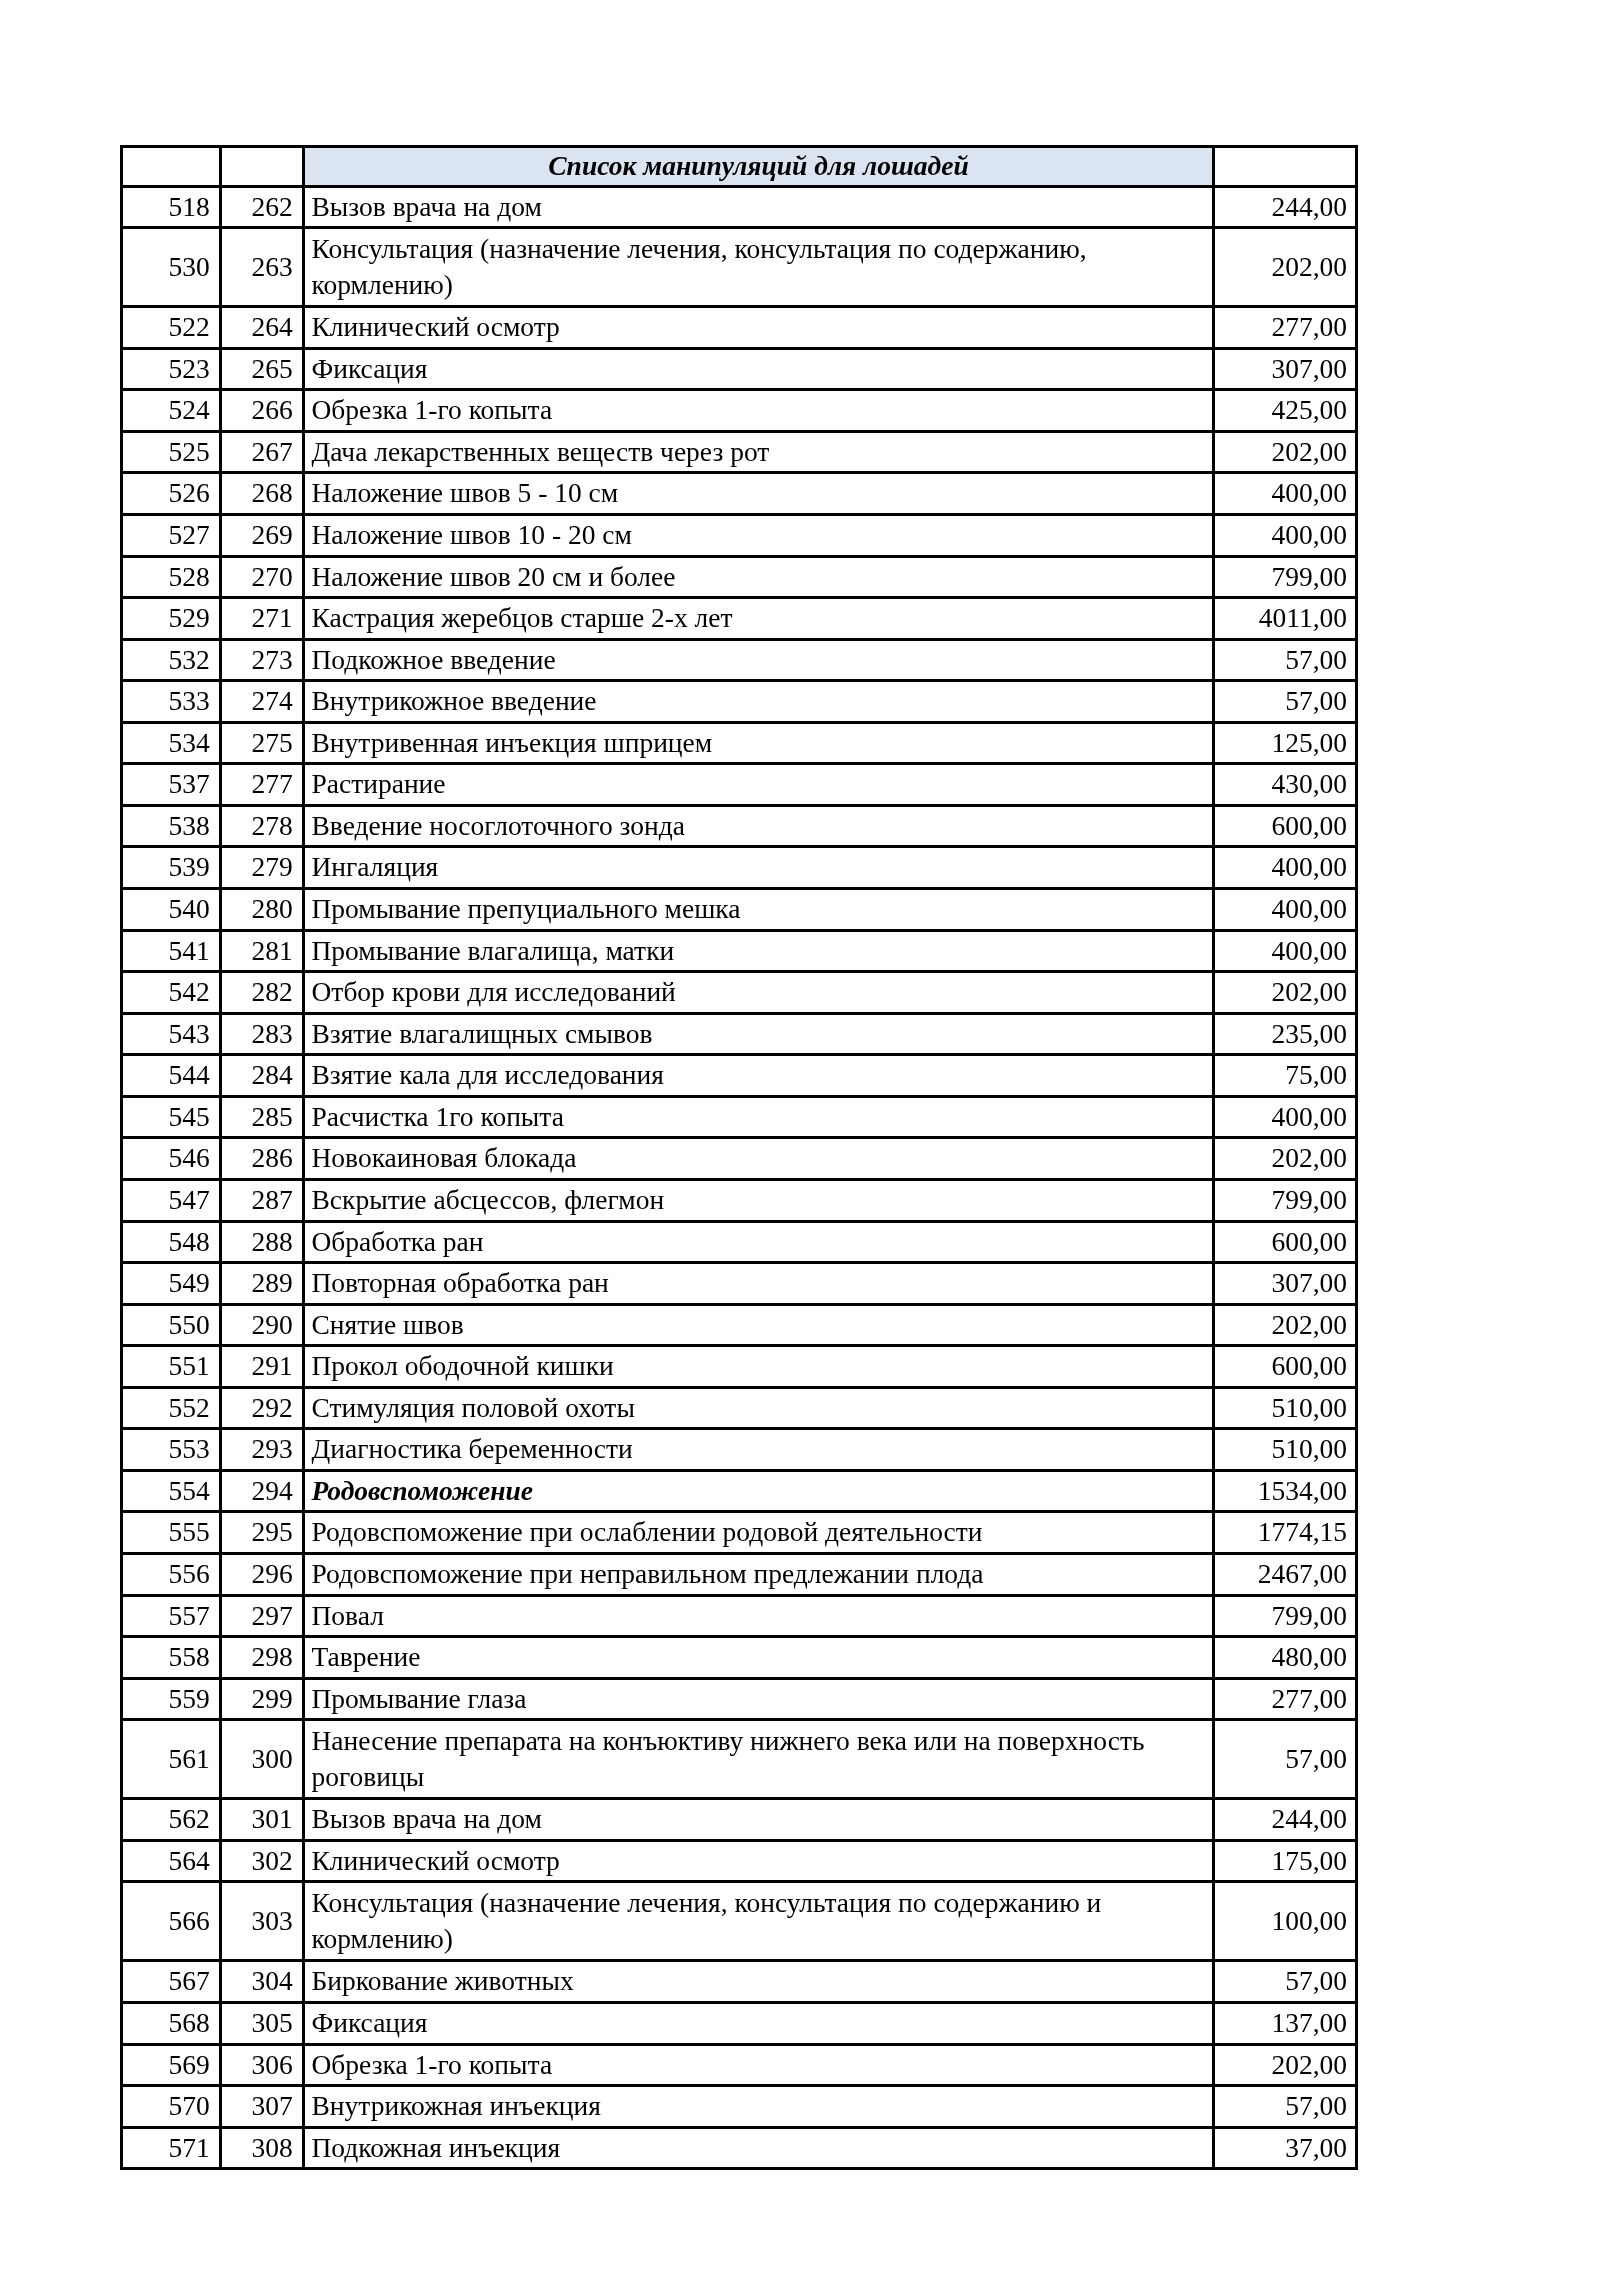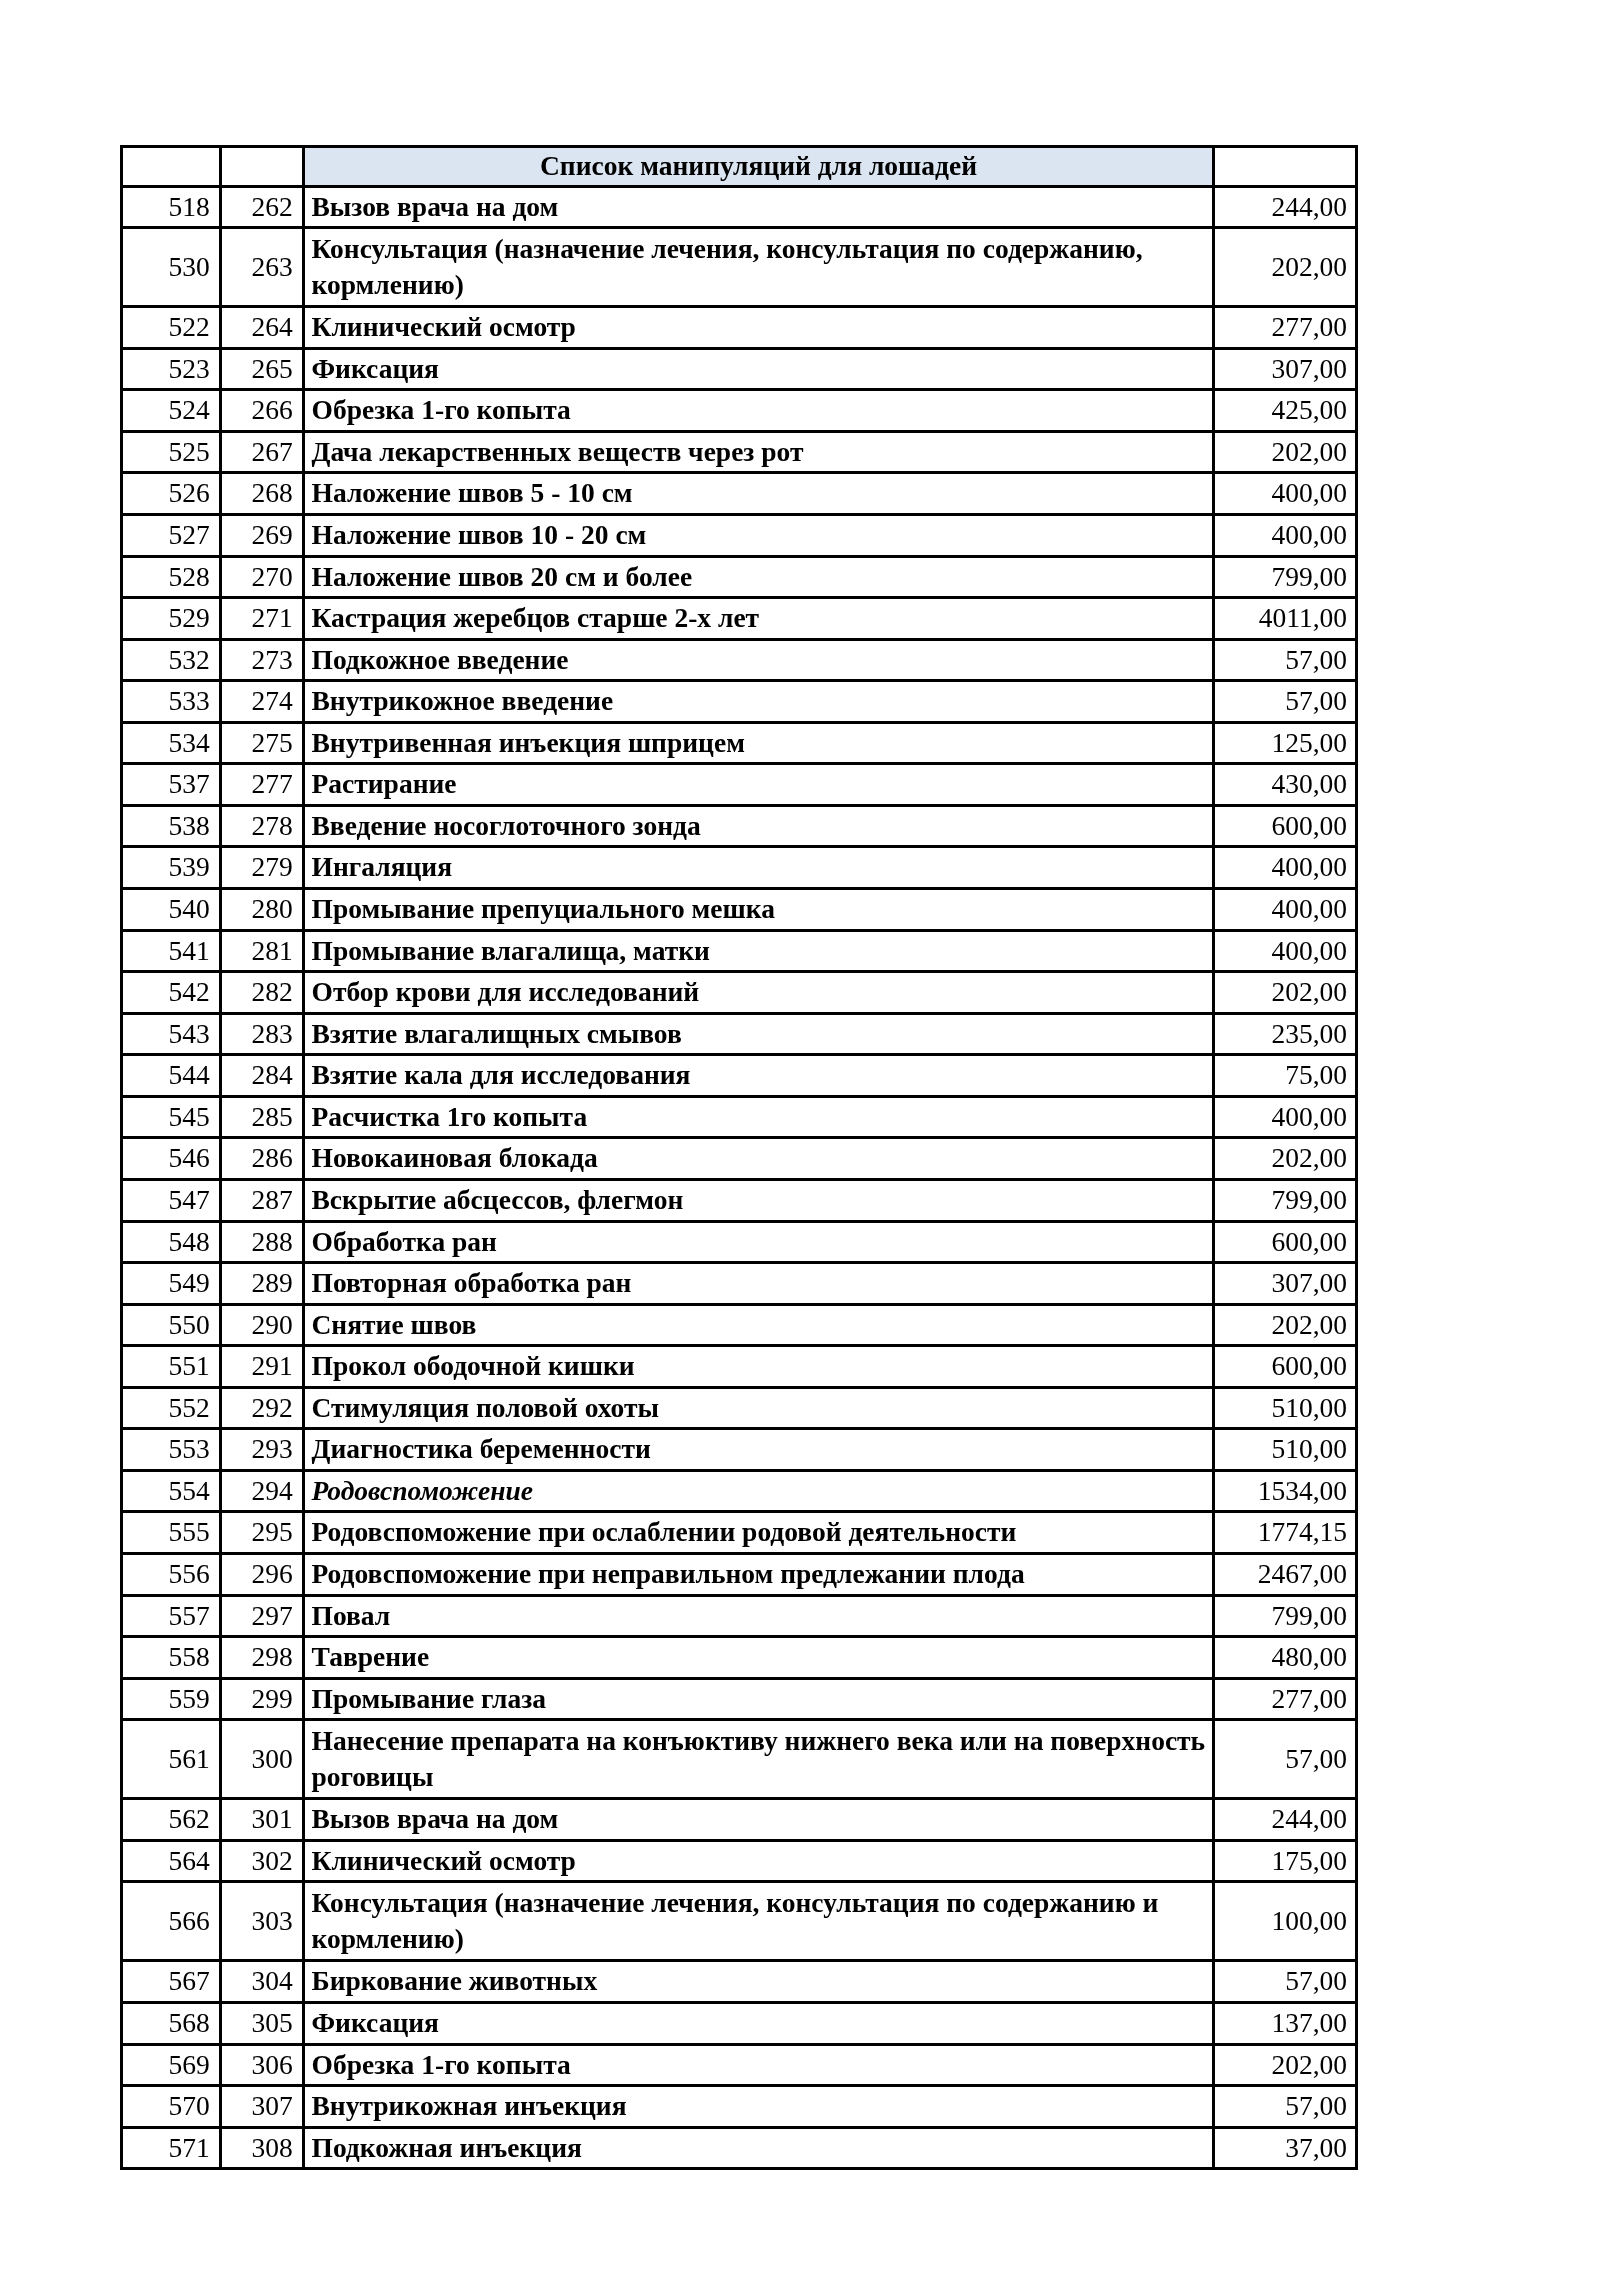--- a/index.html
+++ b/index.html
@@ -33,33 +33,32 @@
   tr.data-row.tall { height: 79px; }
   tr.section-header-row { height: 38px; }
   td.cell-num, td.cell-code {
     text-align: right;
     padding-right: 9.2px;
   }
   td.cell-desc {
     text-align: left;
     padding-left: 6.5px;
     padding-right: 4px;
-    font-weight: bold;
   }
   td.cell-price {
     text-align: right;
     padding-right: 7.9px;
   }
   td.cell-section-title {
     text-align: center;
     font-weight: bold;
     font-size: 28px;
     padding: 0 5.2px;
   }
-  td.blue-band { background: #dbe5f1; }
+  td.blue-band { background: #dbe5f1; font-style: italic; }
   .emphasis {
     font-weight: bold;
     font-style: italic;
   }
 </style>
 </head>
 <body>
 
 <table class="price-table">
   <colgroup>

